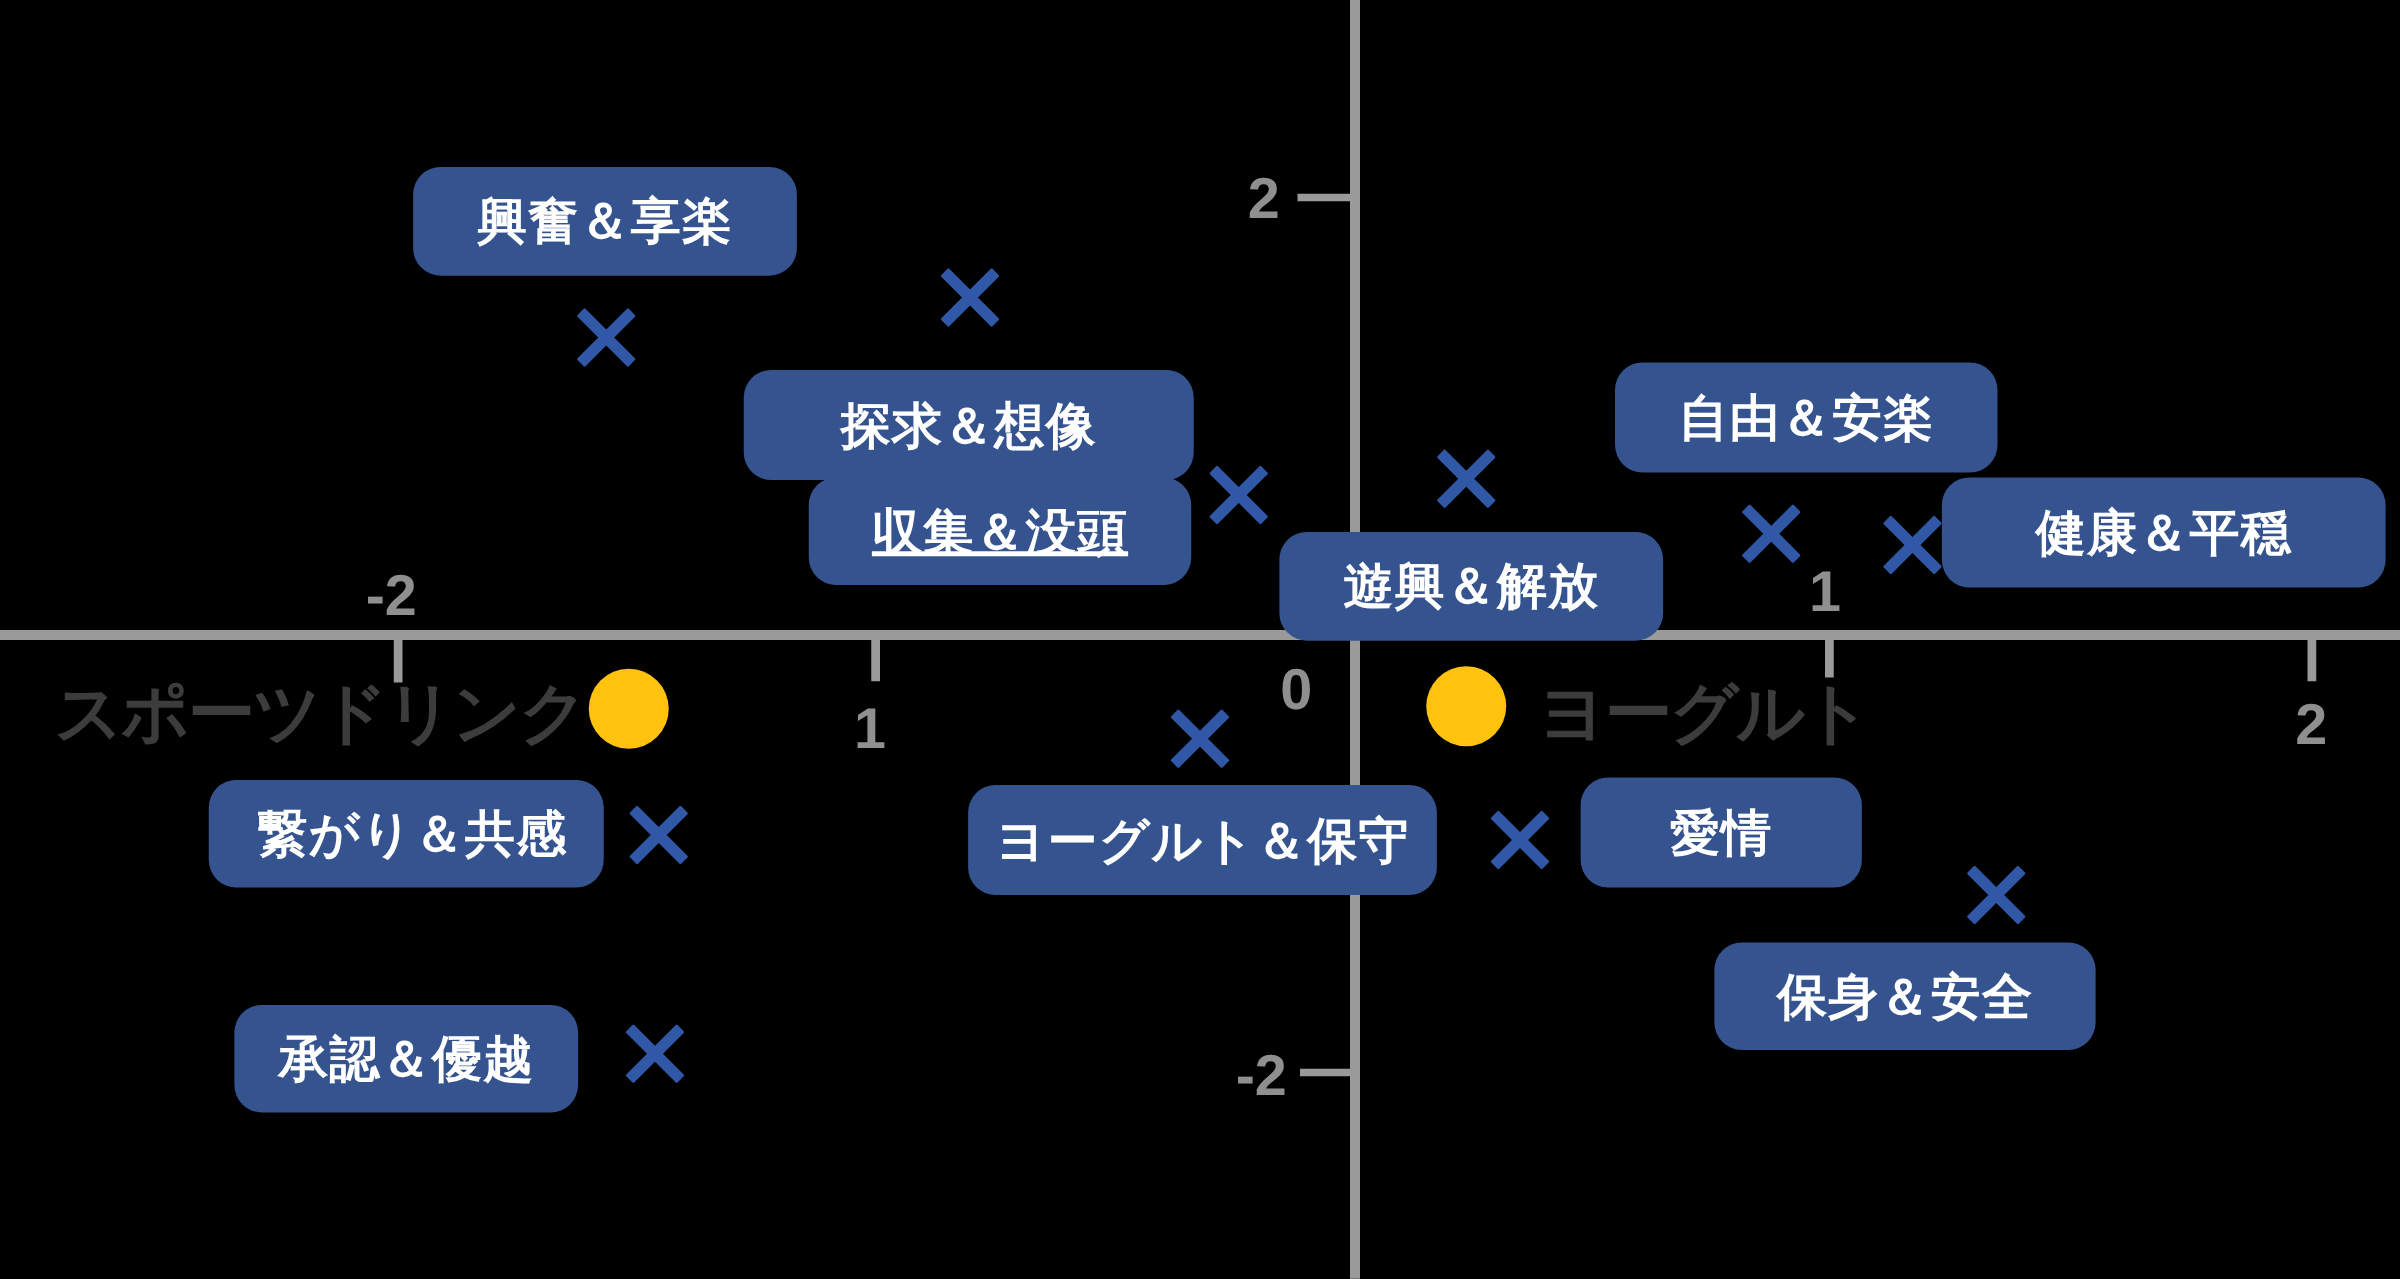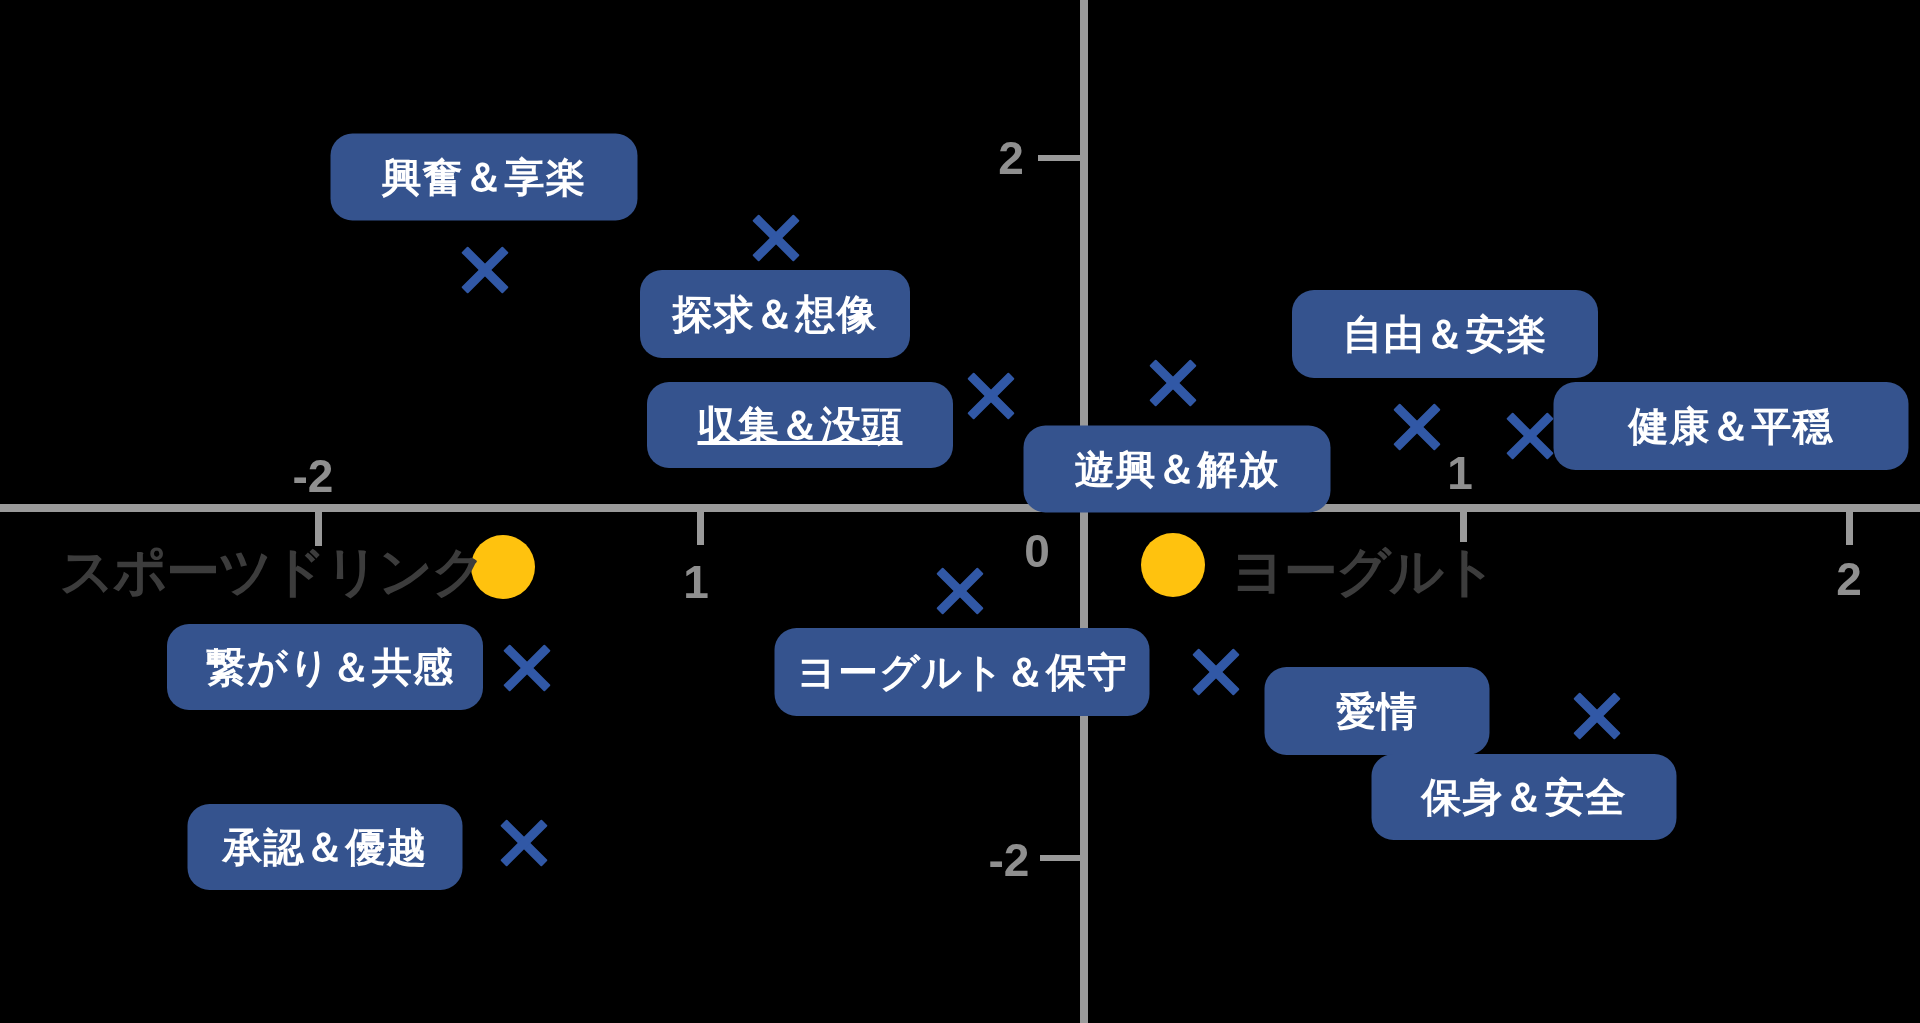--- a/index.html
+++ b/index.html
@@ -56,36 +56,36 @@
     <div class="tick" style="left: 697px; top: 508px; width: 7px; height: 37px;"></div>
     <div class="tick-label" style="left: 696px; top: 582px;">1</div>
     <div class="tick-label" style="left: 1037px; top: 551px;">0</div>
     <div class="tick" style="left: 1460px; top: 508px; width: 7px; height: 34px;"></div>
     <div class="tick-label" style="left: 1460px; top: 473px;">1</div>
     <div class="tick" style="left: 1846px; top: 512px; width: 7px; height: 33px;"></div>
     <div class="tick-label" style="left: 1849px; top: 579px;">2</div>
     <div class="xmark" style="left: 485px; top: 270px;"></div>
     <div class="plabel" style="left: 484px; top: 177px; width: 307px; height: 87px;">興奮＆享楽</div>
     <div class="xmark" style="left: 776px; top: 238px;"></div>
-    <div class="plabel" style="left: 775px; top: 314px; width: 270px; height: 88px;">探求＆想像</div>
+    <div class="plabel" style="left: 775px; top: 340px; width: 360px; height: 88px;">探求＆想像</div>
     <div class="xmark" style="left: 991px; top: 396px;"></div>
     <div class="plabel" style="left: 800px; top: 425px; width: 306px; height: 86px; text-decoration: underline;">収集＆没頭</div>
     <div class="xmark" style="left: 1173px; top: 383px;"></div>
     <div class="plabel" style="left: 1177px; top: 469px; width: 307px; height: 87px;">遊興＆解放</div>
     <div class="xmark" style="left: 1417px; top: 427px;"></div>
     <div class="plabel" style="left: 1445px; top: 334px; width: 306px; height: 88px;">自由＆安楽</div>
     <div class="xmark" style="left: 1530px; top: 436px;"></div>
     <div class="plabel" style="left: 1731px; top: 426px; width: 355px; height: 88px;">健康＆平穏</div>
     <div class="xmark" style="left: 527px; top: 668px;"></div>
     <div class="plabel" style="left: 325px; top: 667px; width: 306px; height: 86px; padding-left: 10px;">繋がり＆共感</div>
     <div class="xmark" style="left: 960px; top: 591px;"></div>
     <div class="plabel" style="left: 962px; top: 672px; width: 375px; height: 88px;">ヨーグルト＆保守</div>
     <div class="xmark" style="left: 1216px; top: 672px;"></div>
-    <div class="plabel" style="left: 1377px; top: 666px; width: 225px; height: 88px; margin-top: 45px;">愛情</div>
+    <div class="plabel" style="left: 1377px; top: 666px; width: 225px; height: 88px;">愛情</div>
     <div class="xmark" style="left: 1597px; top: 716px;"></div>
     <div class="plabel" style="left: 1524px; top: 797px; width: 305px; height: 86px;">保身＆安全</div>
     <div class="xmark" style="left: 524px; top: 843px;"></div>
     <div class="plabel" style="left: 325px; top: 847px; width: 275px; height: 86px;">承認＆優越</div>
     <div class="bdot" style="left: 503px; top: 567px;"></div>
-    <div class="btext" style="left: 272px; top: 571px; text-align: right;">スポーツドリンク</div>
+    <div class="btext" style="left: 256px; top: 571px; text-align: right;">スポーツドリンク</div>
     <div class="bdot" style="left: 1173px; top: 565px;"></div>
     <div class="btext" style="left: 1363px; top: 571px;">ヨーグルト</div>
   </div>
 
 </body></html>

